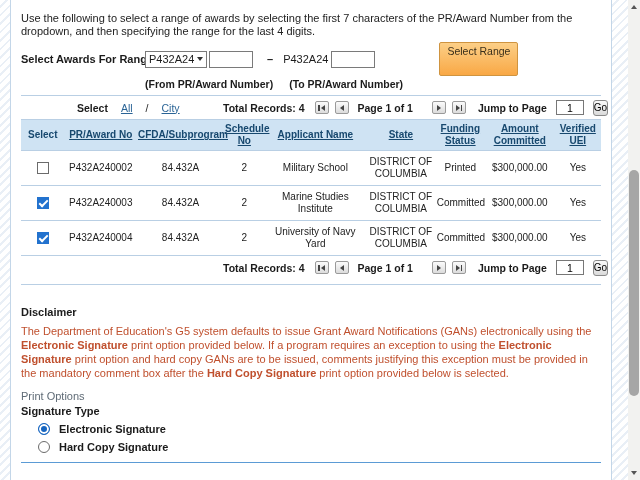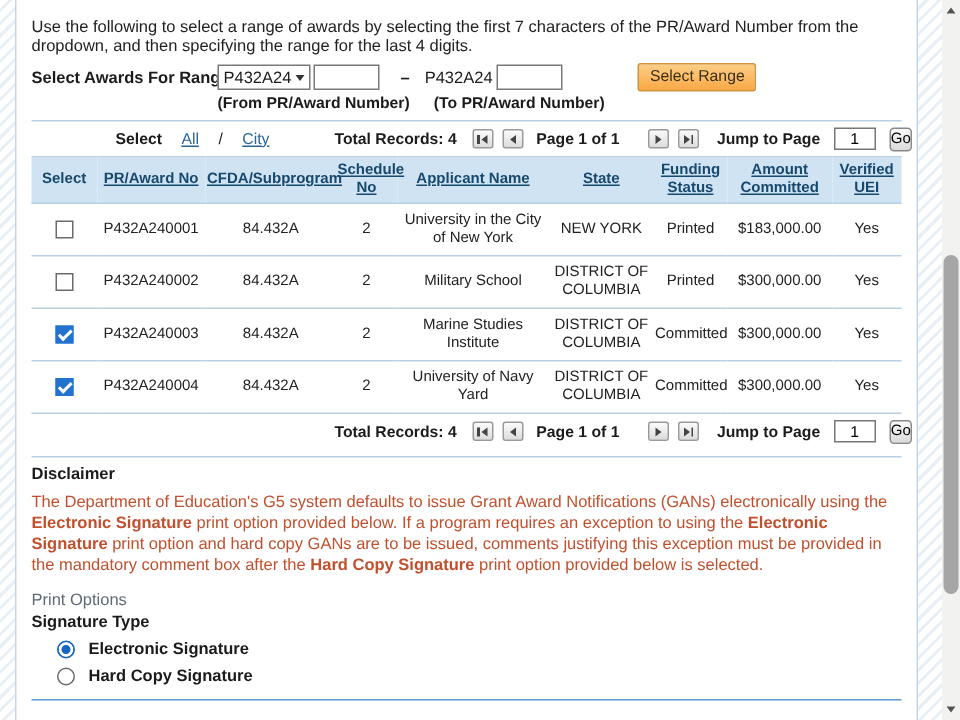--- a/index.html
+++ b/index.html
@@ -21,22 +21,22 @@
 
   
   .range-row { display:flex; align-items:center; margin-top:4px; white-space:nowrap; }
   .range-label { font-weight:bold; width:124px; }
   .dropdown { width:62px; height:17px; border:1px solid #7a7a7a; background:#fff;
     display:inline-flex; align-items:center; justify-content:space-between; padding:0 3px; }
   .dd-arrow { width:0;height:0;border-left:3.5px solid transparent;border-right:3.5px solid transparent;border-top:4px solid #333; }
   .txt-input { width:44px; height:17px; border:1px solid #7a7a7a; margin-left:2px; font-size:11px; padding:0 2px; }
   .dash { margin:0 10px 0 14px; font-weight:bold; }
   .to-prefix { margin-right:1px; }
-  .btn-orange { margin-left:50px; background:linear-gradient(#fccf87,#f9a845); border:1px solid #cf9440;
-    border-radius:2px; padding:2px 7px 3px; font-size:10.5px; color:#3a2f1a; font-family:inherit; cursor:pointer; }
+  .btn-orange { margin-left:64px; background:linear-gradient(#fccf87,#f9a845); border:1px solid #cf9440;
+    border-radius:2px; padding:2px 7px 18px; font-size:10.5px; color:#3a2f1a; font-family:inherit; cursor:pointer; }
   .captions { display:flex; font-weight:bold; margin-top:2px; font-size:10.5px; }
   .caption-from { margin-left:124px; }
   .caption-to { margin-left:16px; }
 
   hr.light { border:none; border-top:1px solid #b9cfe4; margin-top:5px; }
   hr.bright { border:none; border-top:1px solid #5b9bd5; }
 
   
   .pagination { display:flex; align-items:center; height:23px; white-space:nowrap; font-size:10.5px; }
   .sel-group { display:flex; gap:13px; margin-left:56px; width:100px; }
@@ -65,21 +65,21 @@
 
   
   .cb { display:inline-block; width:12px; height:12px; border:1px solid #6b6b6b; background:#fff; vertical-align:middle; cursor:pointer; }
   .cb.on { background:#2272ce; border-color:#2272ce; }
   .cb.on::after { content:""; display:block; width:7px; height:3px; border-left:2px solid #fff; border-bottom:2px solid #fff;
     transform:rotate(-45deg); margin:2px 0 0 1.5px; }
   .radio { display:inline-block; width:12px; height:12px; border-radius:50%; border:1px solid #6b6b6b; background:#fff; cursor:pointer; flex:none; }
   .radio.on { background:#1665c0; border-color:#1665c0; box-shadow:inset 0 0 0 2px #fff; }
 
   
-  .disc-head { font-weight:bold; margin-top:5px; }
+  .disc-head { font-weight:bold; margin-top:21px; }
   .disc-text { color:#c0502e; margin-top:6px; line-height:14px; padding-right:2px; }
   .po-label { color:#5f6b76; margin-top:10px; }
   .sig-label { font-weight:bold; margin-top:3px; }
   .opt-row { display:flex; align-items:center; margin:6px 0 0 17px; gap:9px; }
   .opt-label { font-weight:bold; }
 
   
   .scrollbar { position:absolute; top:0; right:0; bottom:0; width:12px; background:#f2f2f0; }
   .sb-btn { position:absolute; left:0; width:12px; height:12px; display:flex; align-items:center; justify-content:center; cursor:pointer; }
   .sb-up { top:1px; } .sb-down { bottom:1px; }
@@ -166,31 +166,20 @@
         <th><span>CFDA/Subprogram</span></th>
         <th><span>Schedule No</span></th>
         <th><span>Applicant Name</span></th>
         <th><span>State</span></th>
         <th><span>Funding Status</span></th>
         <th><span>Amount Committed</span></th>
         <th><span>Verified UEI</span></th>
       </tr>
     </thead>
     <tbody>
-        <tr>
-          <td><span class="cb"></span></td>
-          <td>P432A240001</td>
-          <td>84.432A</td>
-          <td>2</td>
-          <td>University in the City of New York</td>
-          <td>NEW YORK</td>
-          <td>Printed</td>
-          <td>$183,000.00</td>
-          <td>Yes</td>
-        </tr>
         <tr>
           <td><span class="cb"></span></td>
           <td>P432A240002</td>
           <td>84.432A</td>
           <td>2</td>
           <td>Military School</td>
           <td>DISTRICT OF COLUMBIA</td>
           <td>Printed</td>
           <td>$300,000.00</td>
           <td>Yes</td>

